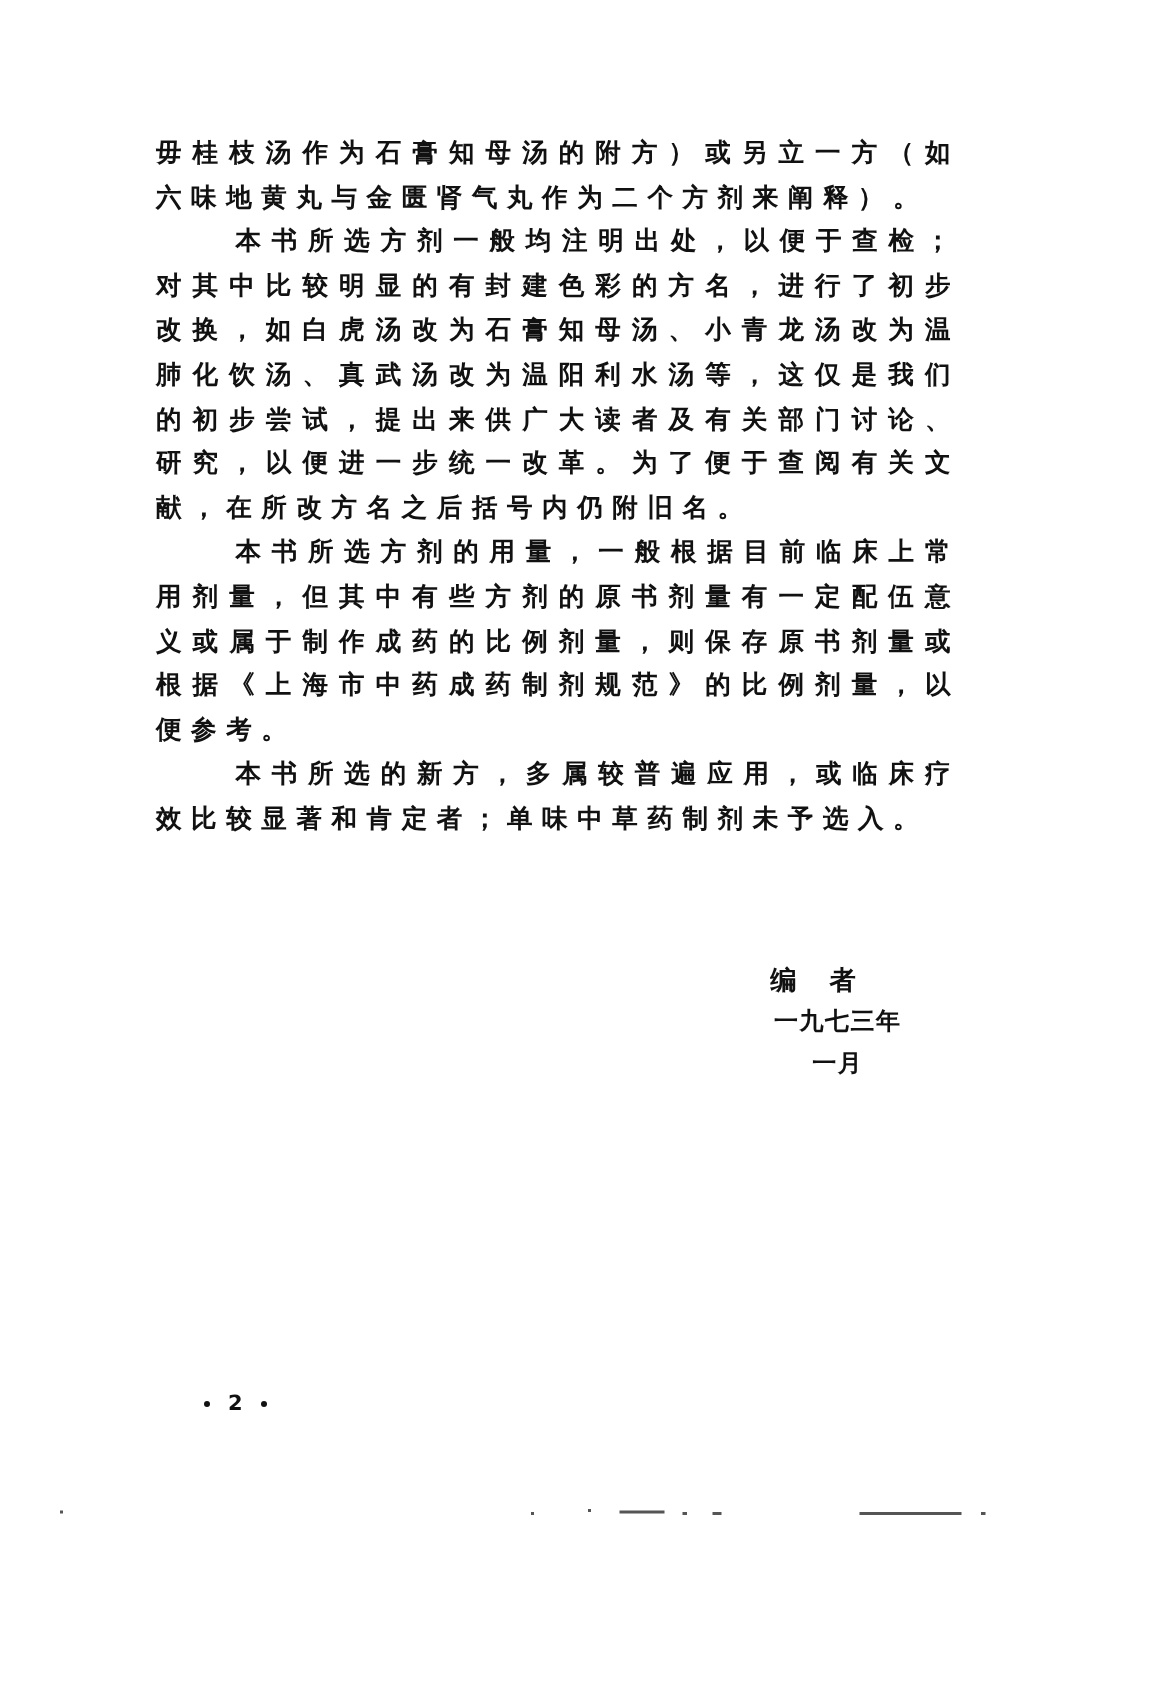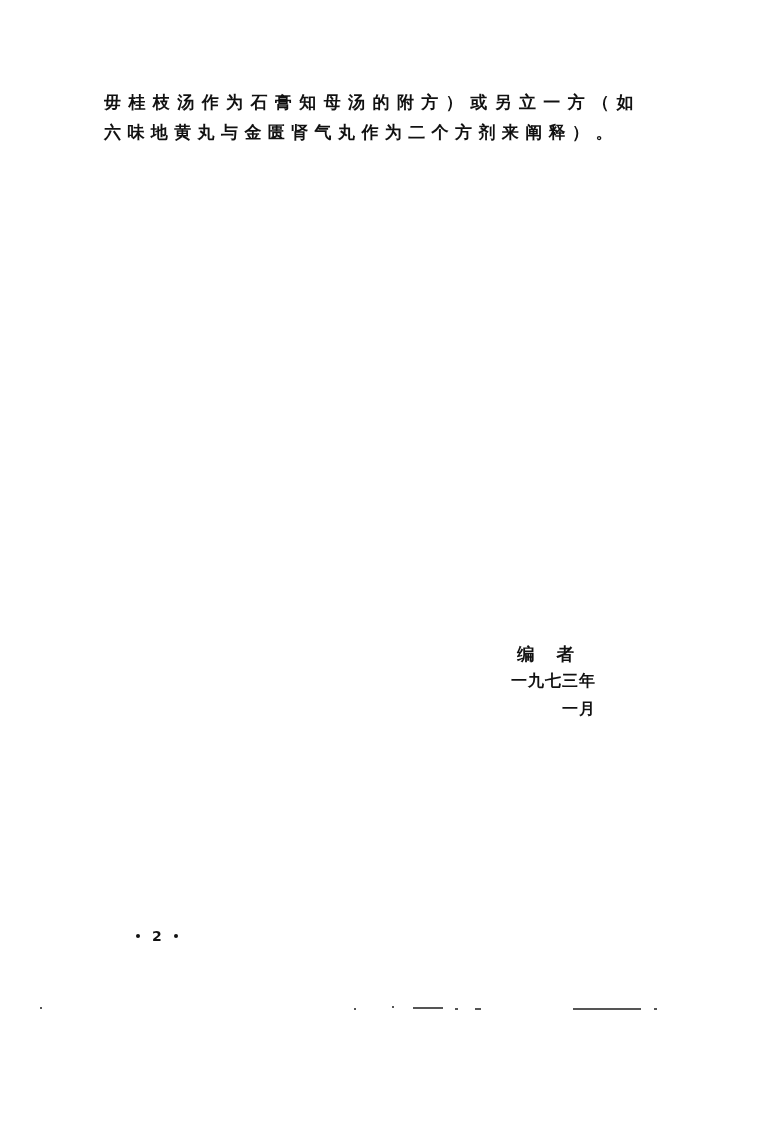--- a/index.html
+++ b/index.html
@@ -29,24 +29,24 @@
       font-weight: bold;
       text-align: justify;
       text-align-last: left;
       word-break: break-all;
     }
     .para.indent {
       text-indent: 53px;
     }
     .signature {
       position: absolute;
-      left: 466px;
+      left: 478px;
       top: 641px;
       width: 130px;
-      text-align: right;
+      text-align: center;
     }
     .sig-name {
       font-size: 17.5px;
       font-weight: bold;
       line-height: 26px;
       letter-spacing: 22px;
       padding-left: 20px;
     }
     .sig-date {
       font-size: 16px;
@@ -78,20 +78,23 @@
       position: absolute;
       height: 2px;
       background: #555;
     }
   </style>
 </head>
 <body>
 
 <div class="page-body">
   <p class="para">毋桂枝汤作为石膏知母汤的附方）或另立一方（如六味地黄丸与金匮肾气丸作为二个方剂来阐释）。</p>
+  <p class="para indent">本书所选方剂一般均注明出处，以便于查检；对其中比较明显的有封建色彩的方名，进行了初步改换，如白虎汤改为石膏知母汤、小青龙汤改为温肺化饮汤、真武汤改为温阳利水汤等，这仅是我们的初步尝试，提出来供广大读者及有关部门讨论、研究，以便进一步统一改革。为了便于查阅有关文献，在所改方名之后括号内仍附旧名。</p>
+  <p class="para indent">本书所选方剂的用量，一般根据目前临床上常用剂量，但其中有些方剂的原书剂量有一定配伍意义或属于制作成药的比例剂量，则保存原书剂量或根据《上海市中药成药制剂规范》的比例剂量，以便参考。</p>
+  <p class="para indent">本书所选的新方，多属较普遍应用，或临床疗效比较显著和肯定者；单味中草药制剂未予选入。</p>
 </div>
 
 <div class="signature">
   <div class="sig-name">编者</div>
   <div class="sig-date">一九七三年一月</div>
 </div>
 
 <div class="page-number">
   <span class="dot"></span>
   <span>2</span>

